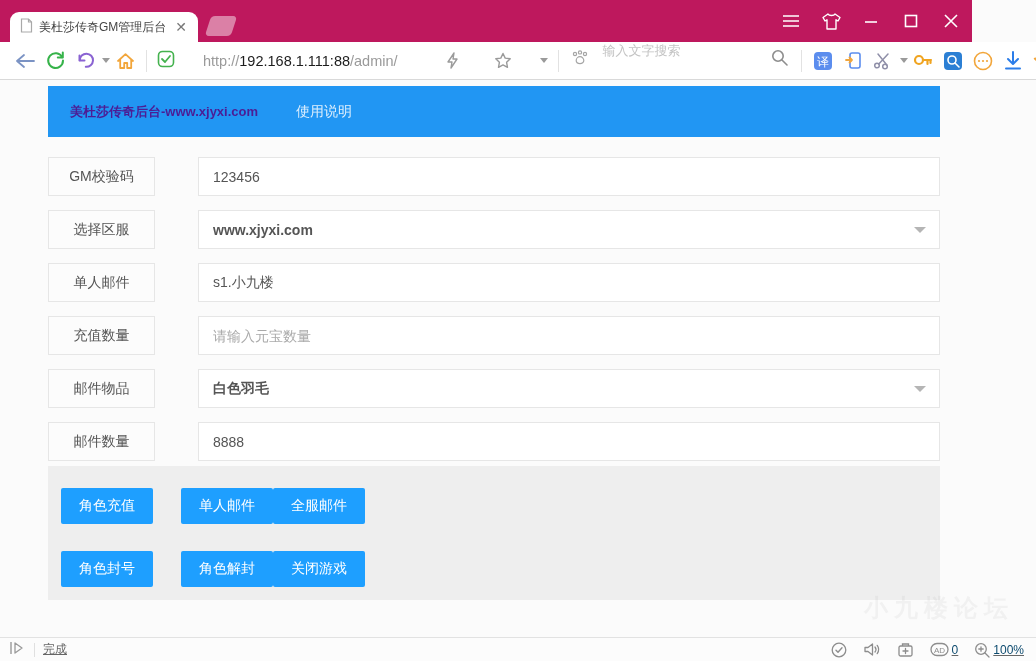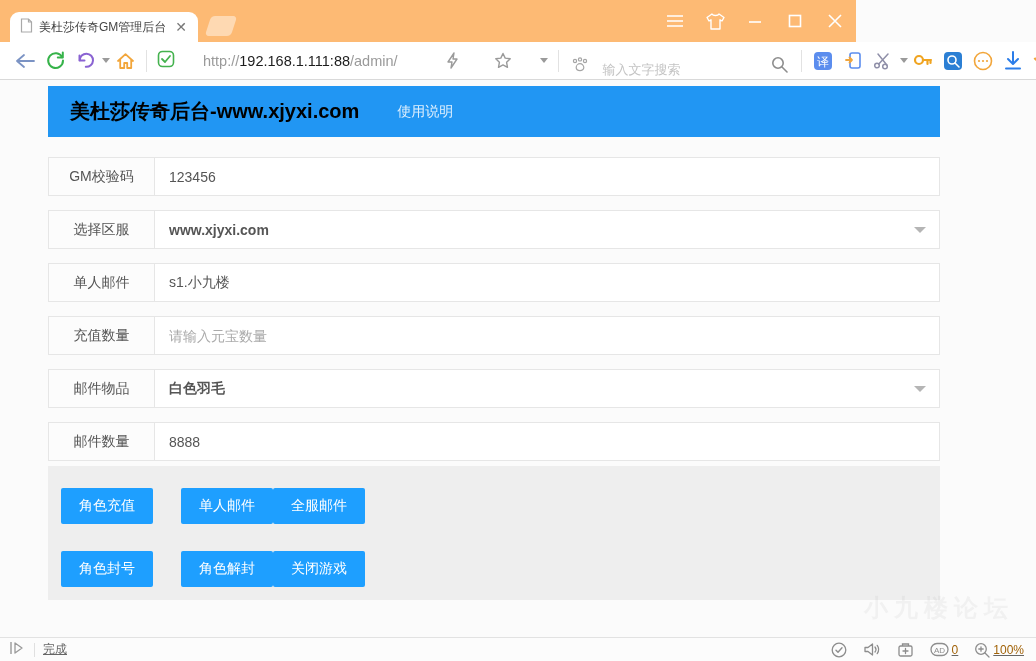--- a/index.html
+++ b/index.html
@@ -1,20 +1,20 @@
 <!DOCTYPE html>
 <html><head>
 <meta charset="utf-8">
 <style>
   * { margin:0; padding:0; box-sizing:border-box; }
   html,body { width:1036px; height:661px; overflow:hidden; }
   body { font-family:"Liberation Sans","DejaVu Sans",sans-serif; background:#fbfbfb; position:relative; }
 
   
-  .titlebar { position:absolute; left:0; top:0; width:856px; height:42px; background:#fdba74; }
+  .titlebar { position:absolute; left:0; top:0; width:972px; height:42px; background:#be185d; }
   .tab { position:absolute; left:10px; top:12px; width:188px; height:30px; background:#ffffff;
          border-radius:9px 9px 0 0; display:flex; align-items:center; padding:0 8px 0 10px; }
   .tab-title { flex:1; font-size:12px; color:#444; white-space:nowrap; overflow:hidden; margin:0 4px 0 6px; }
   .tab-close { font-size:14px; color:#777; line-height:1; padding:2px 3px; cursor:default; }
   .newtab-btn { position:absolute; left:208px; top:16px; width:26px; height:20px;
                 background:rgba(255,255,255,0.45); border-radius:4px; transform:skewX(-18deg); }
   .win-controls { position:absolute; right:8px; top:0; height:42px; display:flex; align-items:center; gap:14px; }
   .win-btn { width:26px; height:26px; display:flex; align-items:center; justify-content:center; }
 
   
@@ -22,32 +22,32 @@
              border-bottom:1px solid #d9d9d9; display:flex; align-items:center; padding:0 10px; }
   .tb-icon { width:30px; height:30px; display:flex; align-items:center; justify-content:center; flex:0 0 auto; }
   .tb-sep { width:1px; height:22px; background:#e2e2e2; margin:0 6px; flex:0 0 auto; }
   .caret { width:0; height:0; border-left:4px solid transparent; border-right:4px solid transparent;
            border-top:5px solid #9a9a9a; margin-left:2px; flex:0 0 auto; }
   .url-zone { flex:1; display:flex; align-items:center; height:100%; padding:0 4px;gap:20px; }
   .url-text { font-size:14.5px; margin-left:8px; white-space:nowrap; }
   .url-text .dim { color:#9a9a9a; }
   .url-text .host { color:#1d1d1d; }
   .spacer { flex:1; }
-  .search-zone { width:230px; display:flex; align-items:flex-end; height:100%; flex:0 0 auto; }
+  .search-zone { width:230px; display:flex; align-items:flex-start; height:100%; flex:0 0 auto; }
   .search-ph { font-size:13px; color:#c3c3c3; margin-left:8px; white-space:nowrap; }
   .ext-icons { display:flex; align-items:center; flex:0 0 auto; }
 
   
   .page { position:absolute; left:0; top:80px; width:1036px; height:557px; background:#fbfbfb; }
   .navbar { position:absolute; left:48px; top:6px; width:892px; height:51px; background:#2196f3;
             display:flex; align-items:center; padding:0 22px; }
-  .brand { color:#000000; font-weight:bold; font-size:20px; }
+  .brand { color:#4c1d95; font-weight:bold; font-size:13px; }
   .nav-link { color:rgba(255,255,255,0.85); font-size:14px; margin-left:38px; cursor:default; }
 
-  .form-row { position:absolute; left:48px; width:892px; height:39px; display:flex; }
+  .form-row { position:absolute; left:48px; width:892px; height:39px; display:flex;gap:44px; }
   .form-label { width:107px; background:#fcfcfc; border:1px solid #e6e6e6; color:#555;
                 font-size:14px; display:flex; align-items:center; justify-content:center; }
   .form-field { flex:1; margin-left:-1px; position:relative; }
   .form-field input { width:100%; height:100%; border:1px solid #e6e6e6; background:#fff;
                       font-size:14px; color:#555; padding:0 14px; outline:none;
                       font-family:"Liberation Sans","DejaVu Sans",sans-serif; }
   .form-field input::placeholder { color:#aaaaaa; opacity:1; }
   .select-box { width:100%; height:100%; border:1px solid #e6e6e6; background:#fff; font-size:14px;
                 color:#555; display:flex; align-items:center; padding:0 14px; cursor:default;font-weight:bold; }
   .select-arrow { position:absolute; right:14px; top:17px; width:0; height:0;
@@ -62,21 +62,21 @@
   .c1 { left:13px; } .c2 { left:119px;margin-left:14px; } .c3 { left:225px; }
 
   .watermark { position:absolute; right:22px; top:512px; font-size:24px; font-weight:bold;
                color:rgba(120,120,120,0.07); letter-spacing:6px; pointer-events:none; }
 
   
   .statusbar { position:absolute; left:0; top:637px; width:1036px; height:24px; background:#fcfcfc;
                border-top:1px solid #e2e2e2; display:flex; align-items:center; font-size:12px; color:#666;text-decoration:underline; }
   .sb-left { display:flex; align-items:center; padding-left:8px; }
   .sb-sep { width:1px; height:14px; background:#e0e0e0; margin:0 8px; }
-  .sb-right { margin-left:auto; display:flex; align-items:center; gap:16px; padding-right:12px; color:#a16207; }
+  .sb-right { margin-left:auto; display:flex; align-items:center; gap:16px; padding-right:12px; color:#0c4a6e; }
   .sb-item { display:flex; align-items:center; gap:3px; }
 </style>
 </head>
 <body>
 
 <div class="titlebar">
   <div class="tab">
     <span>
       <svg width="13" height="15" viewBox="0 0 13 15">
           <path d="M1.5 1h7l3 3v10h-10z" fill="none" stroke="#a9a9a9" stroke-width="1.2"></path>

